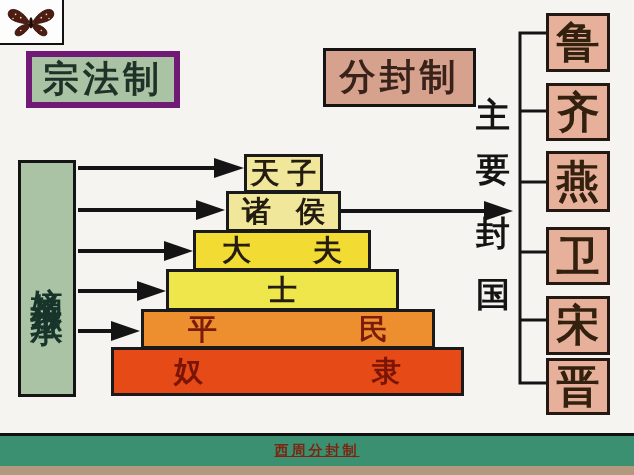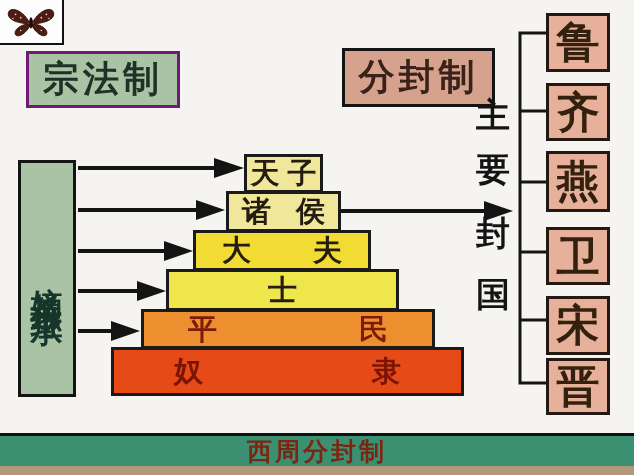--- a/index.html
+++ b/index.html
@@ -16,25 +16,25 @@
     display:flex; align-items:center; justify-content:center;
   }
 
   
   .title-box {
     position:absolute; display:flex; align-items:center; justify-content:center;
     font-weight:bold; box-sizing:border-box;
   }
   .title-green {
     left:26px; top:51px; width:154px; height:57px;
-    background:#a9c3a4; border:3px solid #701a75;
+    background:#a9c3a4; border:6px solid #701a75;
     color:#203228; font-size:36px; letter-spacing:4px;
   }
   .title-pink {
-    left:342px; top:48px; width:153px; height:59px;
+    left:323px; top:48px; width:153px; height:59px;
     background:#d6a18d; border:3px solid #141414;
     color:#38221a; font-size:36px; letter-spacing:4px;
   }
 
   
   .left-panel {
     position:absolute; left:18px; top:160px; width:58px; height:237px;
     background:#a9c3a4; border:3px solid #141414; box-sizing:border-box;
     display:flex; align-items:center; justify-content:center;
   }
@@ -83,21 +83,21 @@
   .s3 { top:227px; height:58px; }
   .s4 { top:296px; height:59px; }
   .s5 { top:358px; height:57px; }
 
   
   .caption-bar {
     position:absolute; left:0; top:433px; width:634px; height:33px;
     background:#3a9070; border-top:3px solid #101010; box-sizing:border-box;
     display:flex; align-items:center; justify-content:center;
   }
-  .caption-bar span { font-size:25px; font-weight:bold; color:#7e2412; letter-spacing:3px; }
+  .caption-bar span { font-size:14px; font-weight:bold; color:#7e2412; letter-spacing:3px;text-decoration:underline; }
   .bottom-strip { position:absolute; left:0; top:466px; width:634px; height:9px; background:#b2987c; }
 
   
   .logo { position:absolute; right:0; top:429px; width:66px; height:46px; }
   .logo-ico {
     position:absolute; right:12px; top:4px; width:36px; height:35px;
     background:#2e49c8; border:2px solid #101e6e;
     box-shadow: inset 0 0 0 2px #8fa2ee; box-sizing:border-box;
   }
   .logo-ico .swoosh {

